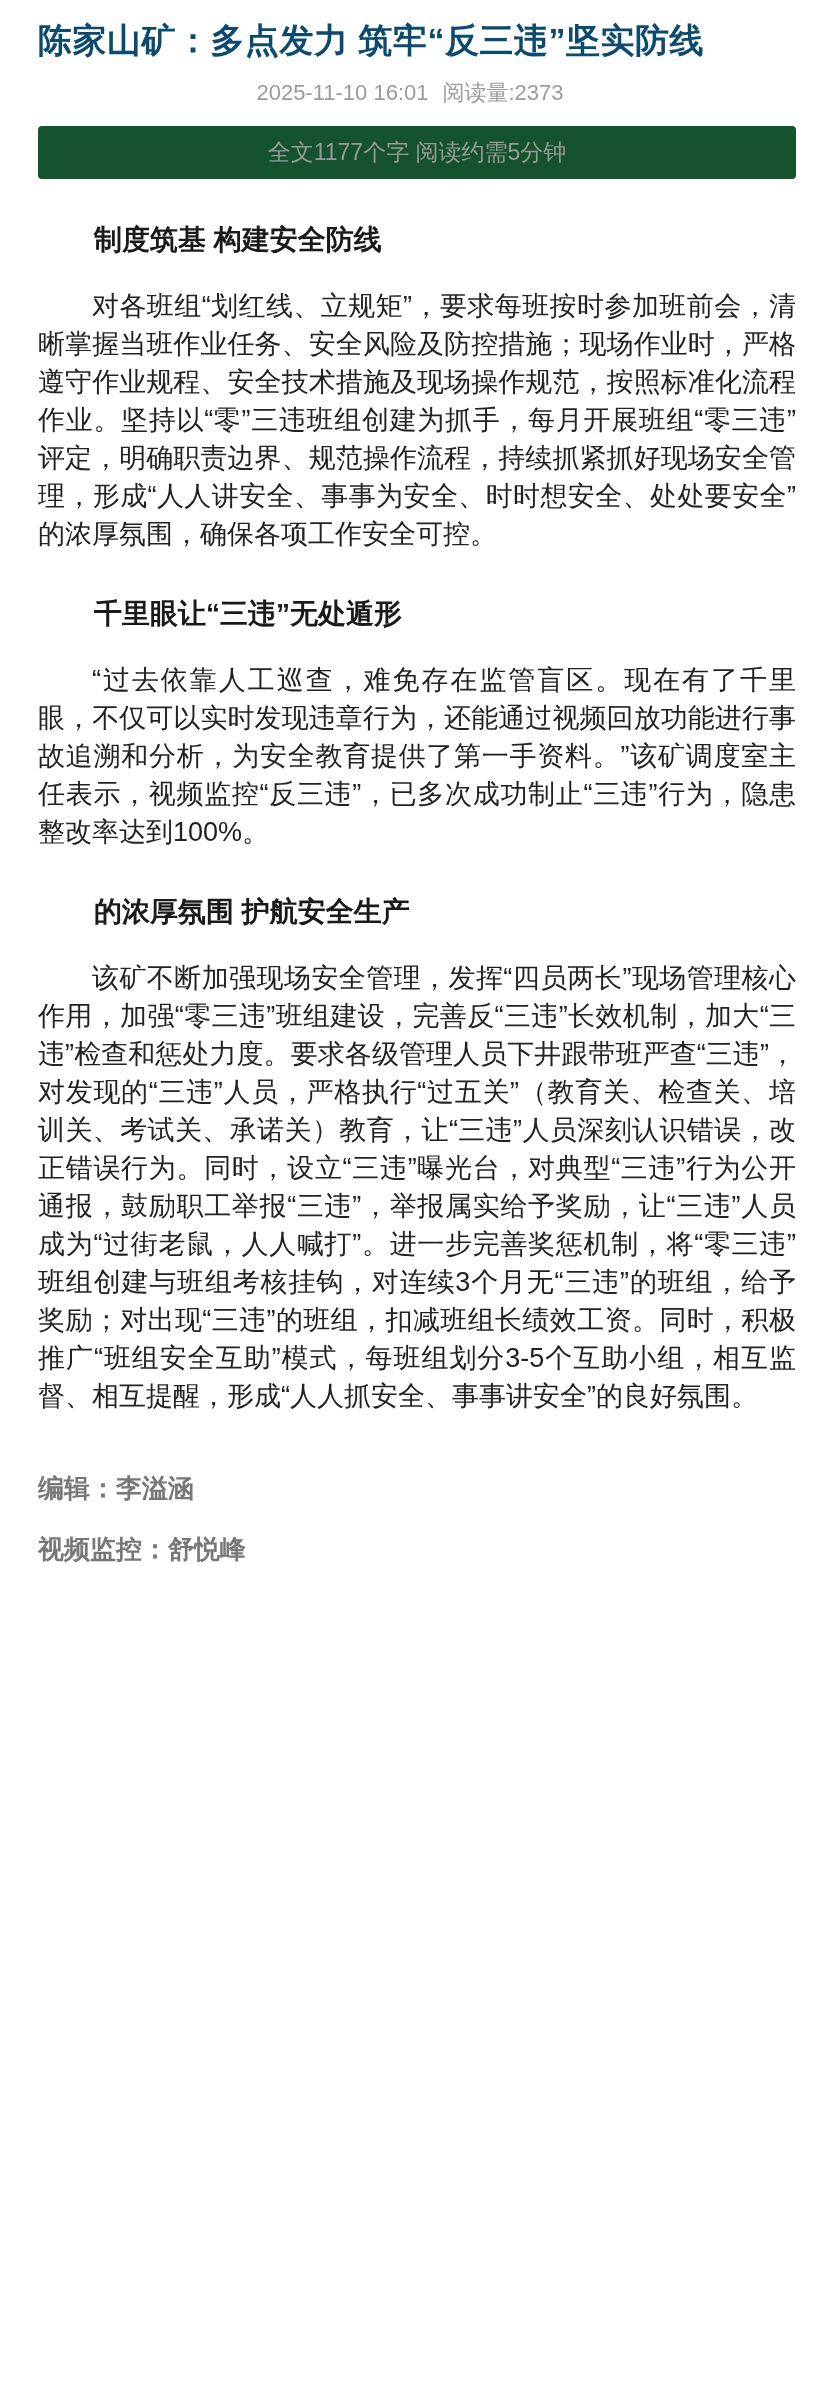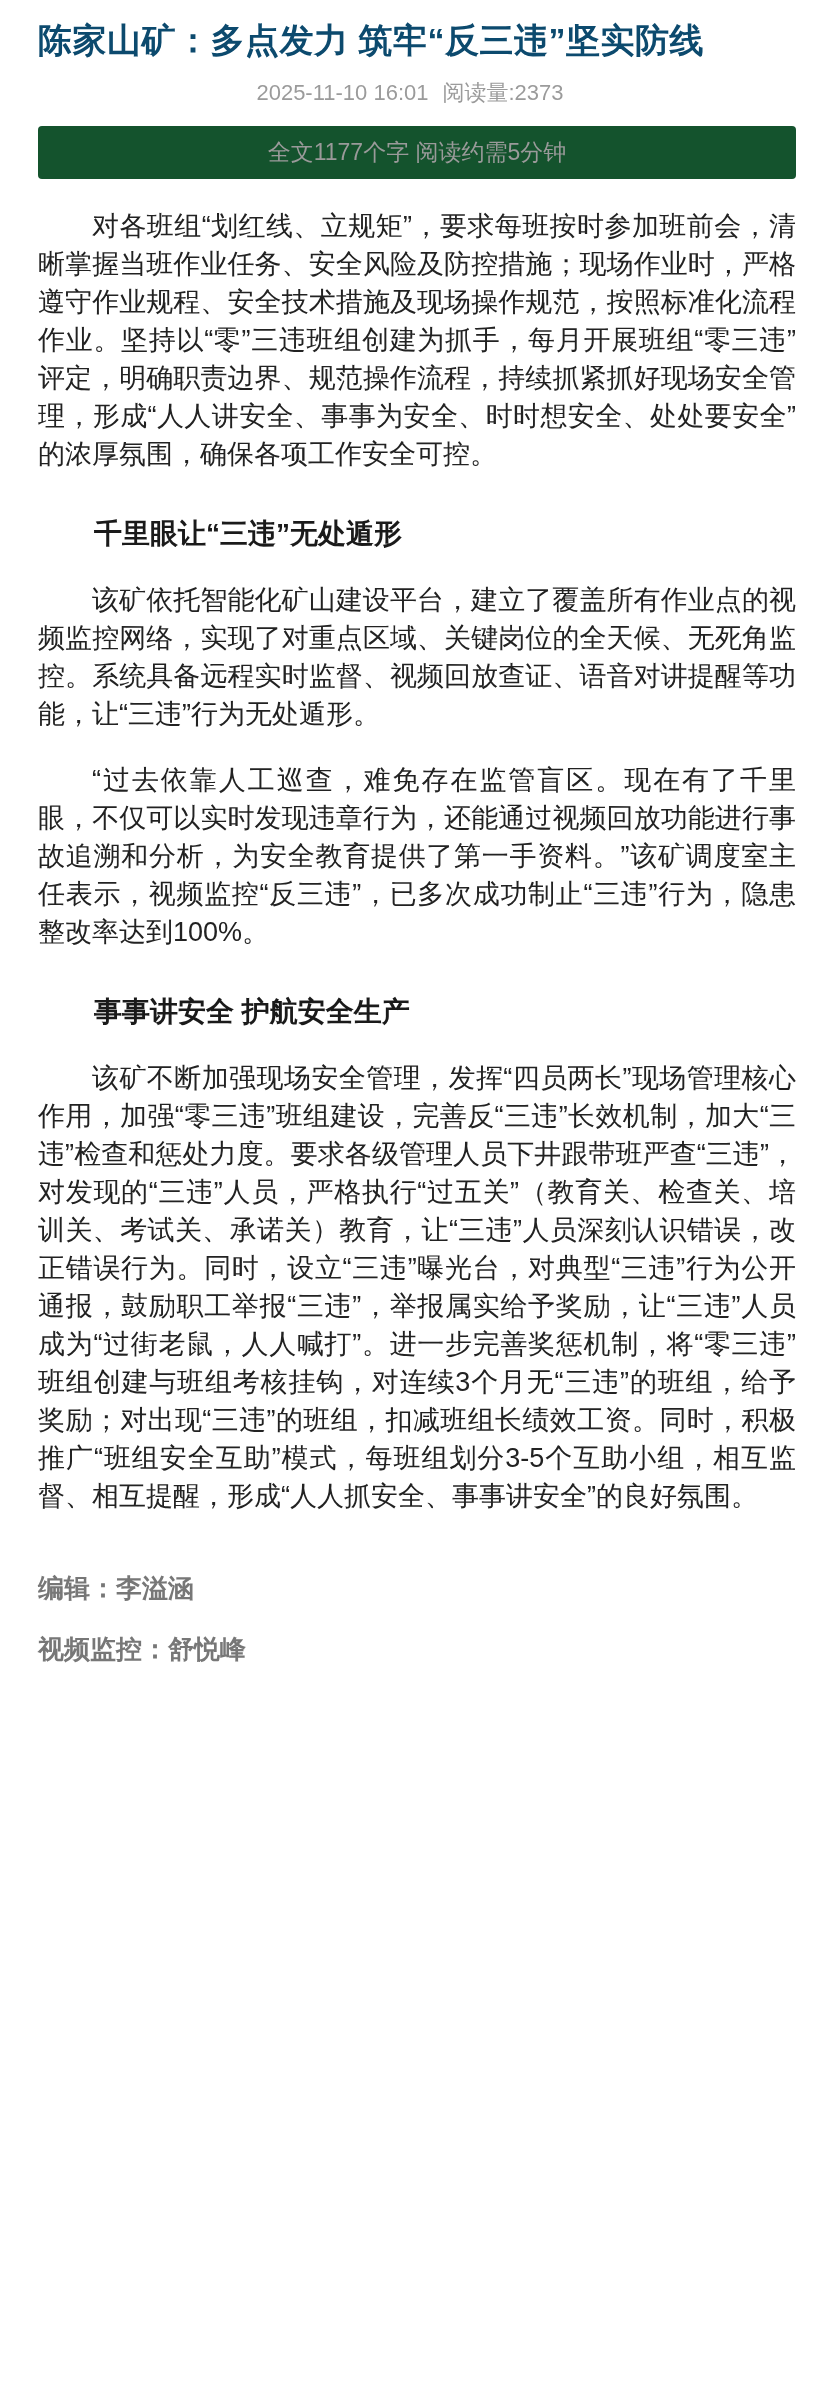--- a/index.html
+++ b/index.html
@@ -69,27 +69,27 @@
 
   <div class="meta">
     <span>2025-11-10 16:01</span><span>阅读量:2373</span>
   </div>
 
   <div class="summary-bar">全文1177个字 阅读约需5分钟</div>
 
   <div class="article">
 
 
+    <h2>制度筑基 构建安全防线</h2>
     <p>对各班组“划红线、立规矩”，要求每班按时参加班前会，清晰掌握当班作业任务、安全风险及防控措施；现场作业时，严格遵守作业规程、安全技术措施及现场操作规范，按照标准化流程作业。坚持以“零”三违班组创建为抓手，每月开展班组“零三违”评定，明确职责边界、规范操作流程，持续抓紧抓好现场安全管理，形成“人人讲安全、事事为安全、时时想安全、处处要安全”的浓厚氛围，确保各项工作安全可控。</p>
 
     <h2>千里眼让“三违”无处遁形</h2>
-    <p>该矿依托智能化矿山建设平台，建立了覆盖所有作业点的视频监控网络，实现了对重点区域、关键岗位的全天候、无死角监控。系统具备远程实时监督、视频回放查证、语音对讲提醒等功能，让“三违”行为无处遁形。</p>
     <p>“过去依靠人工巡查，难免存在监管盲区。现在有了千里眼，不仅可以实时发现违章行为，还能通过视频回放功能进行事故追溯和分析，为安全教育提供了第一手资料。”该矿调度室主任表示，视频监控“反三违”，已多次成功制止“三违”行为，隐患整改率达到100%。</p>
 
-    <h2>事事讲安全 护航安全生产</h2>
+    <h2>的浓厚氛围 护航安全生产</h2>
     <p>该矿不断加强现场安全管理，发挥“四员两长”现场管理核心作用，加强“零三违”班组建设，完善反“三违”长效机制，加大“三违”检查和惩处力度。要求各级管理人员下井跟带班严查“三违”，对发现的“三违”人员，严格执行“过五关”（教育关、检查关、培训关、考试关、承诺关）教育，让“三违”人员深刻认识错误，改正错误行为。同时，设立“三违”曝光台，对典型“三违”行为公开通报，鼓励职工举报“三违”，举报属实给予奖励，让“三违”人员成为“过街老鼠，人人喊打”。进一步完善奖惩机制，将“零三违”班组创建与班组考核挂钩，对连续3个月无“三违”的班组，给予奖励；对出现“三违”的班组，扣减班组长绩效工资。同时，积极推广“班组安全互助”模式，每班组划分3-5个互助小组，相互监督、相互提醒，形成“人人抓安全、事事讲安全”的良好氛围。</p>
 
   </div>
 
   <div class="editor-block">
     <div class="editor-line">编辑：李溢涵</div>
     <div class="editor-line">视频监控：舒悦峰</div>
   </div>
 
 </div>

